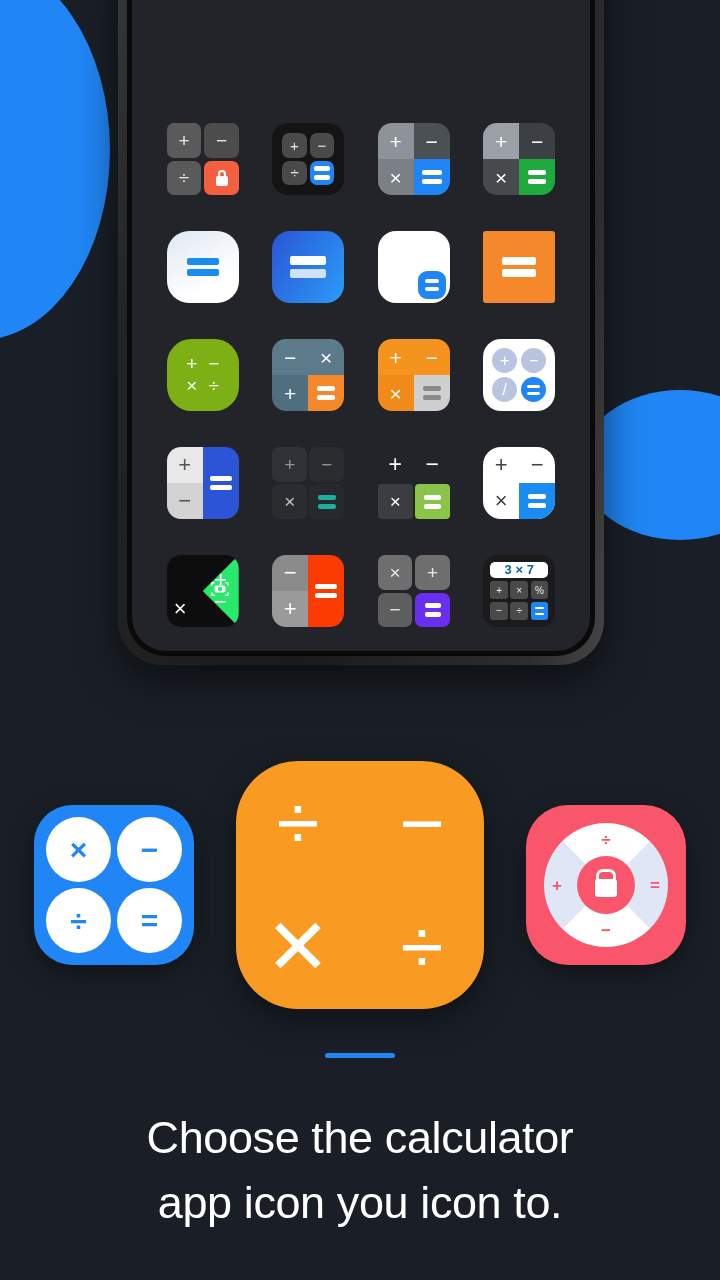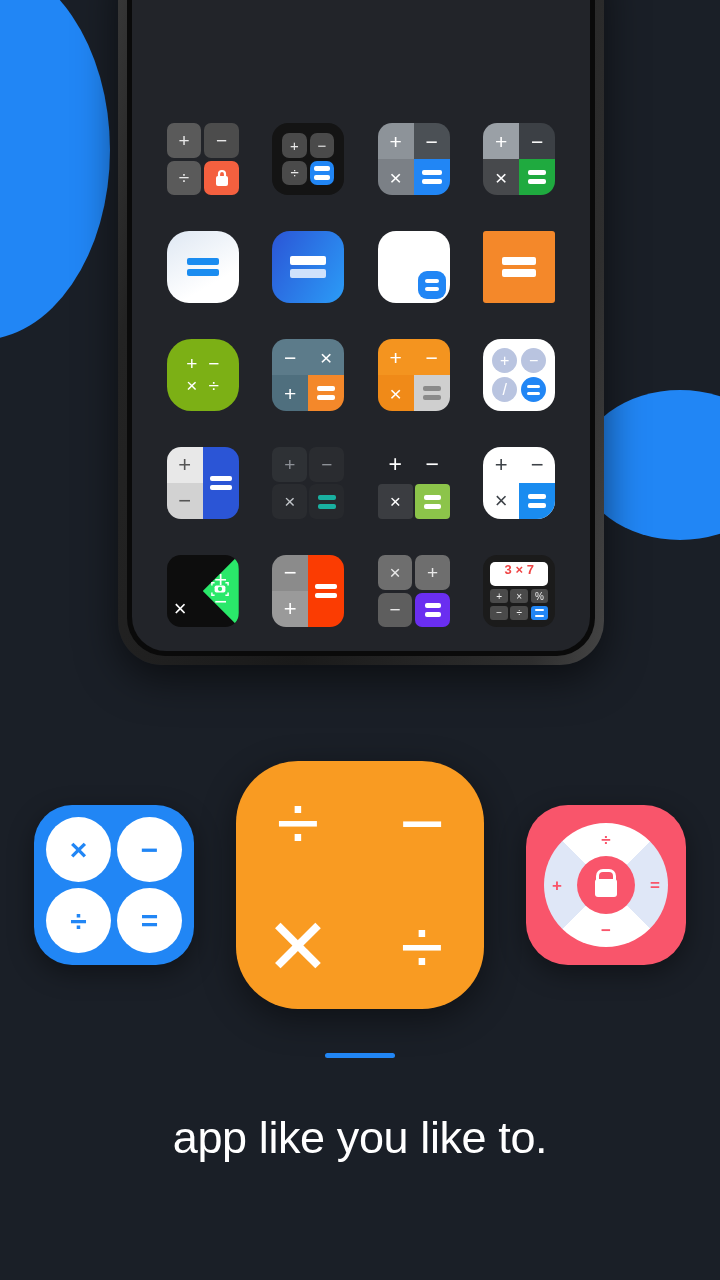--- a/index.html
+++ b/index.html
@@ -448,21 +448,21 @@
               <span class="eqbar">
                   <i style="width:16px;background:#fff"></i>
                   <i style="width:16px;background:#fff"></i>
                 </span>
             </div>
           </div>
         </div>
 
         <div class="grid-cell">
           <div class="r14" style="width:100%;height:100%;background:#1b1b1b;padding:7px;display:flex;flex-direction:column;gap:3px">
-            <div style="background:#fff;border-radius:5px;color:#ef4444;font-size:13px;font-weight:bold;text-align:center;line-height:16px;height:24px">3 × 7</div>
+            <div style="background:#fff;border-radius:5px;color:#0369a1;font-size:13px;font-weight:bold;text-align:center;line-height:16px;height:16px">3 × 7</div>
             <div style="display:grid;grid-template-columns:repeat(3,1fr);gap:2.5px;flex:1">
               <span style="background:#4a4a4a;border-radius:3px;display:flex;align-items:center;justify-content:center;color:#eee;font-size:10px">+</span>
               <span style="background:#4a4a4a;border-radius:3px;display:flex;align-items:center;justify-content:center;color:#eee;font-size:10px">×</span>
               <span style="background:#4a4a4a;border-radius:3px;display:flex;align-items:center;justify-content:center;color:#eee;font-size:10px">%</span>
               <span style="background:#4a4a4a;border-radius:3px;display:flex;align-items:center;justify-content:center;color:#eee;font-size:10px">−</span>
               <span style="background:#4a4a4a;border-radius:3px;display:flex;align-items:center;justify-content:center;color:#eee;font-size:10px">÷</span>
               <span style="background:#2186f5;border-radius:3px;display:flex;align-items:center;justify-content:center">
                 <span class="eqbar">
                     <i style="width:9px;background:#fff;height:2px"></i>
                     <i style="width:9px;background:#fff;height:2px"></i>
@@ -504,14 +504,15 @@
         <div class="lock-body"></div>
       </div>
     </div>
   </div>
 
 </div>
 
 <div class="divider"></div>
 
 <div class="caption">
-  <div>app like you like to.</div>
+  <div>Choose the calculator</div>
+  <div>app icon you icon to.</div>
 </div>
 
 </body></html>

